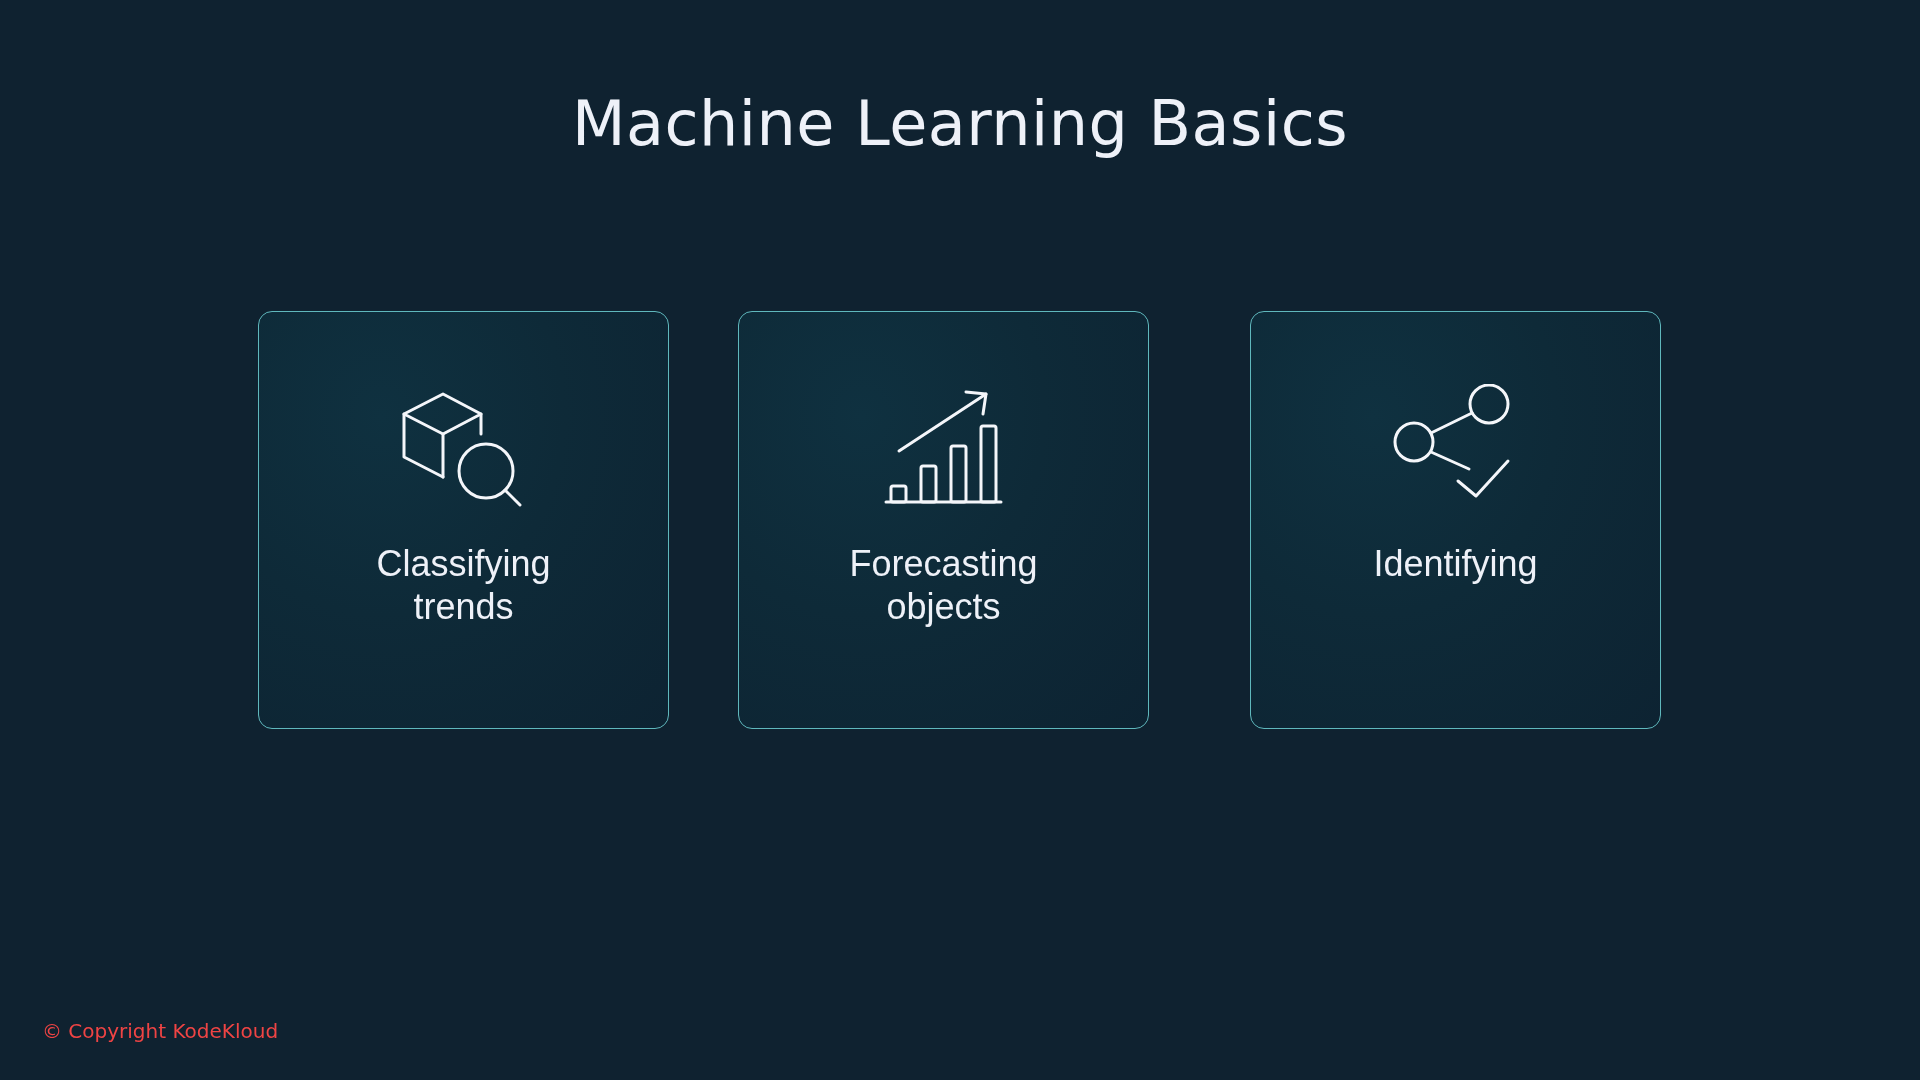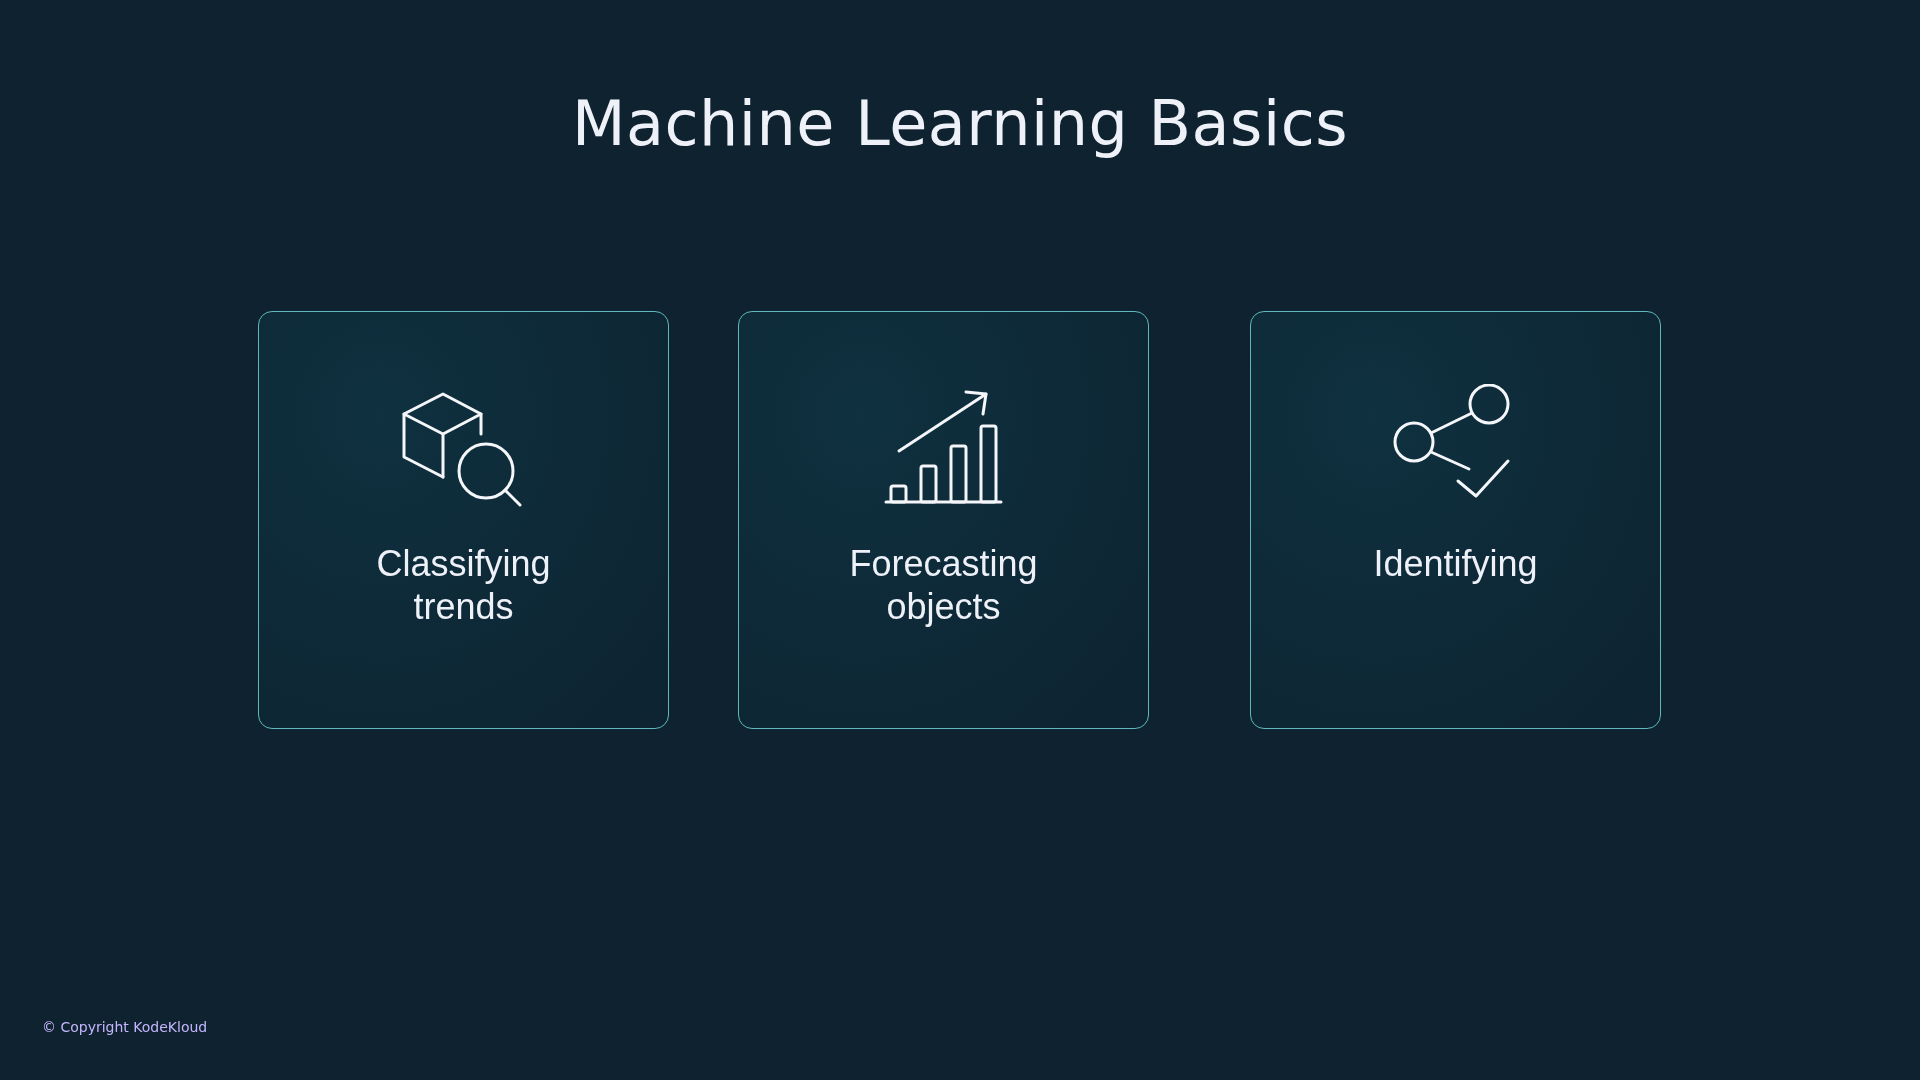--- a/index.html
+++ b/index.html
@@ -73,23 +73,23 @@
       color: #eef1f8;
       font-family: "Liberation Sans", sans-serif;
       font-size: 36px;
       line-height: 43px;
     }
     .card-label span { display: block; }
     .copyright {
       position: absolute;
       left: 42px;
       top: 1019px;
-      color: #c4b5fd;
+      color: #ef4444;
       font-family: "DejaVu Sans", sans-serif;
-      font-size: 14px;
+      font-size: 20px;
     }
   </style>
 </head>
 <body>
 
 <div class="slide">
   <h1 class="title">Machine Learning Basics</h1>
 
   <div class="cards">
 

